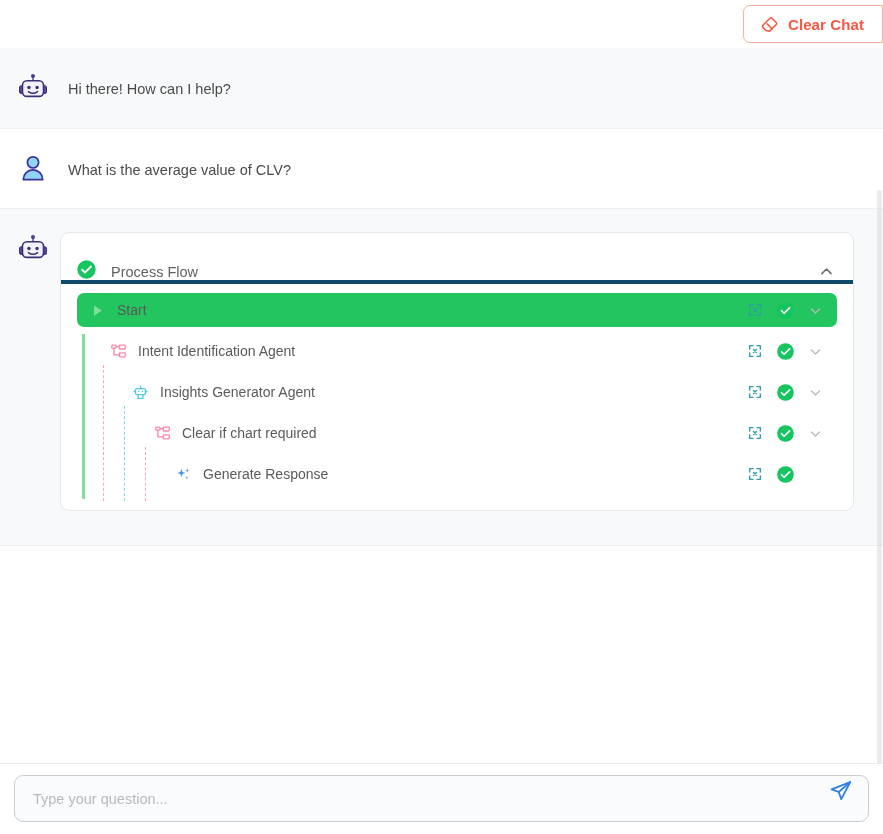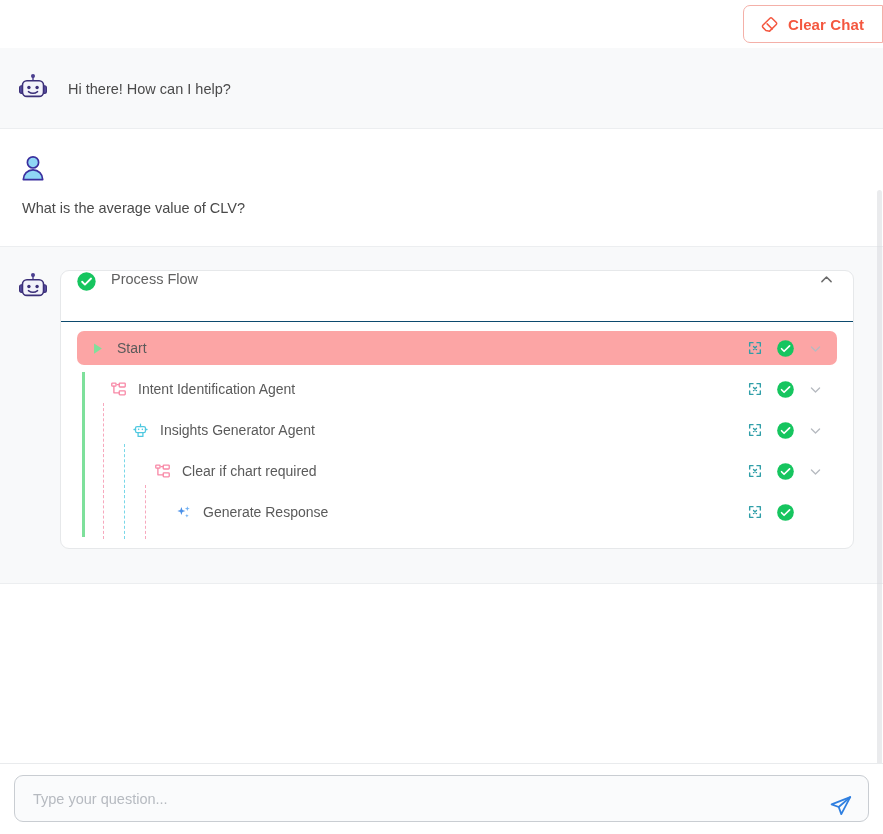--- a/index.html
+++ b/index.html
@@ -50,21 +50,21 @@
     background: #ffffff;
     position: relative;
   }
   .msg-row {
     display: flex;
     align-items: flex-start;
     padding: 20px 24px 20px 14px;
     border-bottom: 1px solid #eceef0;
   }
   .msg-row.assistant { background: #f8f9fa; }
-  .msg-row.user { background: #ffffff; flex-direction: column; }
+  .msg-row.user { background: #ffffff; }
   .avatar {
     flex: 0 0 38px;
     width: 38px; height: 38px;
     display: flex; align-items: flex-start; justify-content: center;
     margin-right: 8px;
     padding-top: 2px;
   }
   .msg-body {
     flex: 1 1 auto;
     min-width: 0;
@@ -80,43 +80,43 @@
   
   .flow-card {
     border: 1px solid #e6e8ea;
     border-radius: 9px;
     background: #ffffff;
     overflow: hidden;
     margin-bottom: 14px;
     max-width: 794px;
   }
   .flow-head {
-    display: flex; align-items: flex-start;
+    display: flex; align-items: flex-end;
     height: 51px;
     padding: 0 18px 0 15px;
-    border-bottom: 1px solid #0c4a6e;
+    border-bottom: 4px solid #0c4a6e;
     cursor: pointer;
   }
   .flow-head .title {
     font-size: 14.5px;
     color: #616161;
     margin-left: 14px;
     flex: 1 1 auto;
   }
   .flow-body { padding: 9px 16px 12px 16px; }
 
   .flow-row {
     position: relative;
     display: flex; align-items: center;
     height: 34px;
     margin-bottom: 7px;
     border-radius: 7px;
     padding-right: 4px;
   }
-  .flow-row.active { background: #fca5a5; }
+  .flow-row.active { background: #22c55e; }
   .flow-row .rlabel {
     font-size: 14px;
     color: #5a5a5a;
     margin-left: 11px;
     white-space: nowrap;
   }
   .flow-row .spacer { flex: 1 1 auto; }
   .flow-row .r-icons {
     display: flex; align-items: center; gap: 13px;
     padding-right: 10px;
@@ -171,21 +171,21 @@
     padding: 11px 14px 12px 14px;
     display: flex;
     align-items: center;
   }
   .composer {
     flex: 1 1 auto;
     height: 47px;
     border: 1px solid #c9cdd2;
     border-radius: 9px;
     background: #fafbfc;
-    display: flex; align-items: flex-end;
+    display: flex; align-items: flex-start;
     padding: 0 12px 0 16px;
     gap: 24px;
   }
   .composer input {
     flex: 1 1 auto;
     border: none; outline: none;
     background: transparent;
     font-family: "Liberation Sans", sans-serif;
     font-size: 14.5px;
     color: #555;

